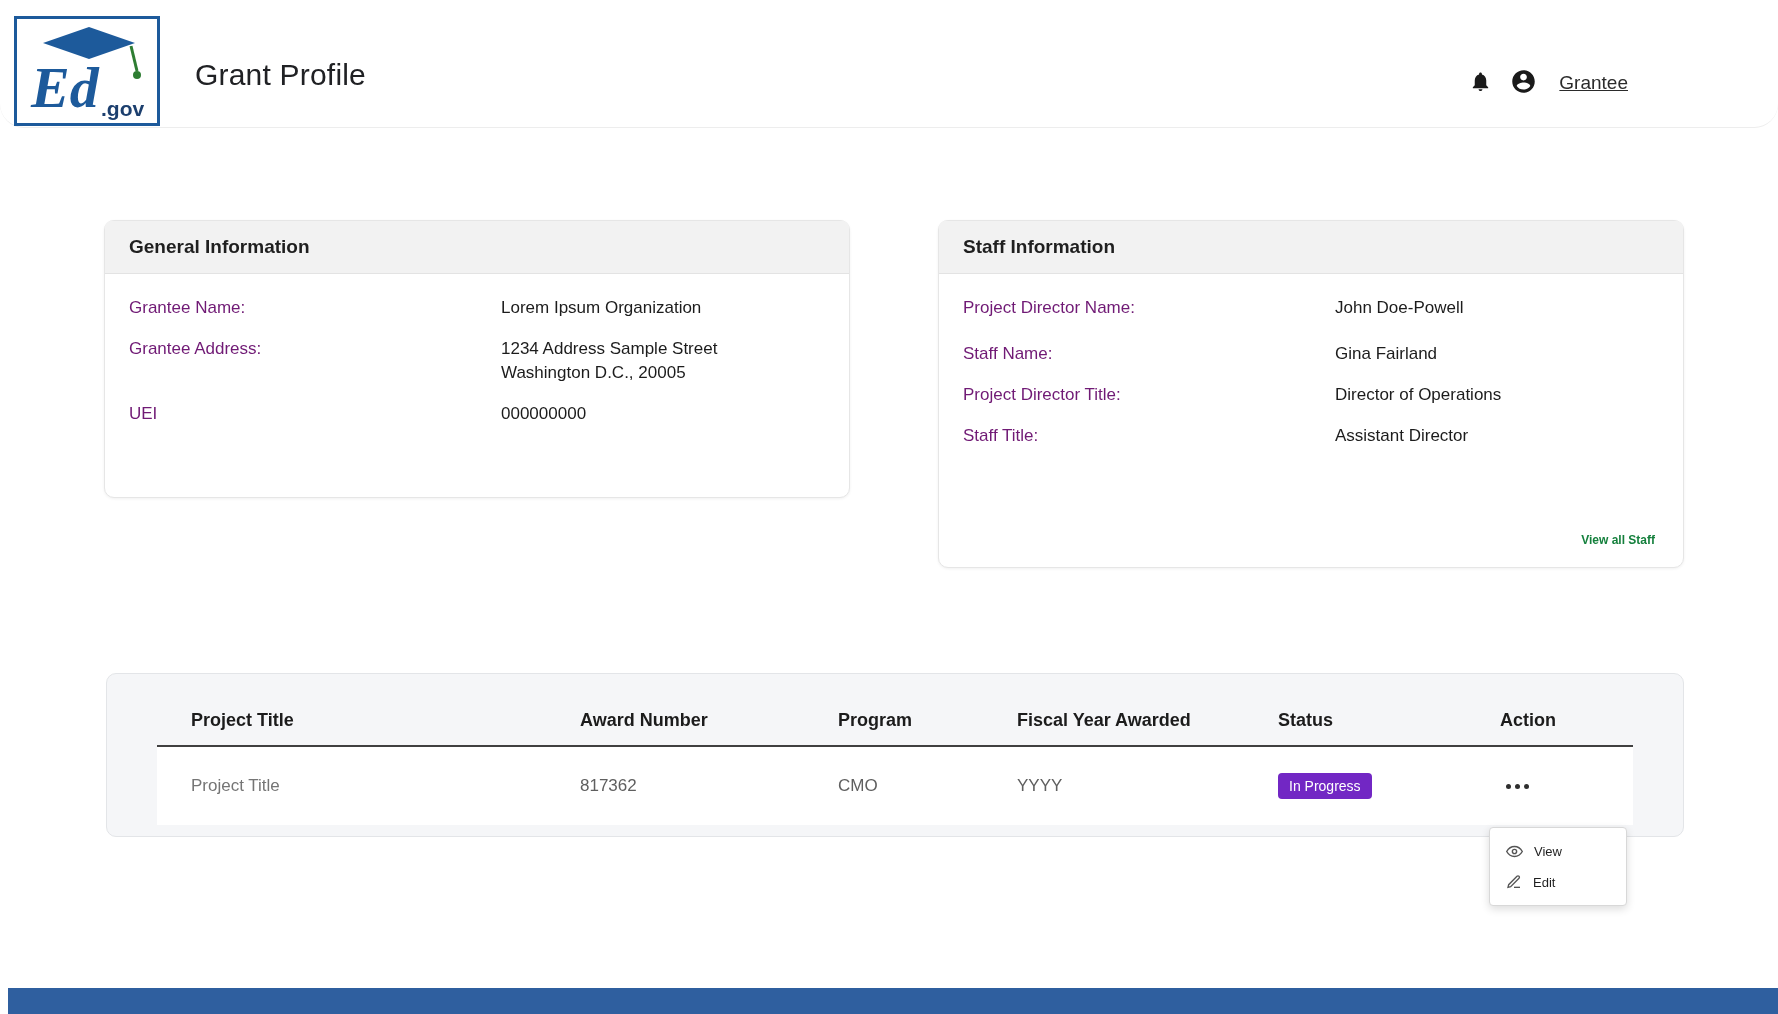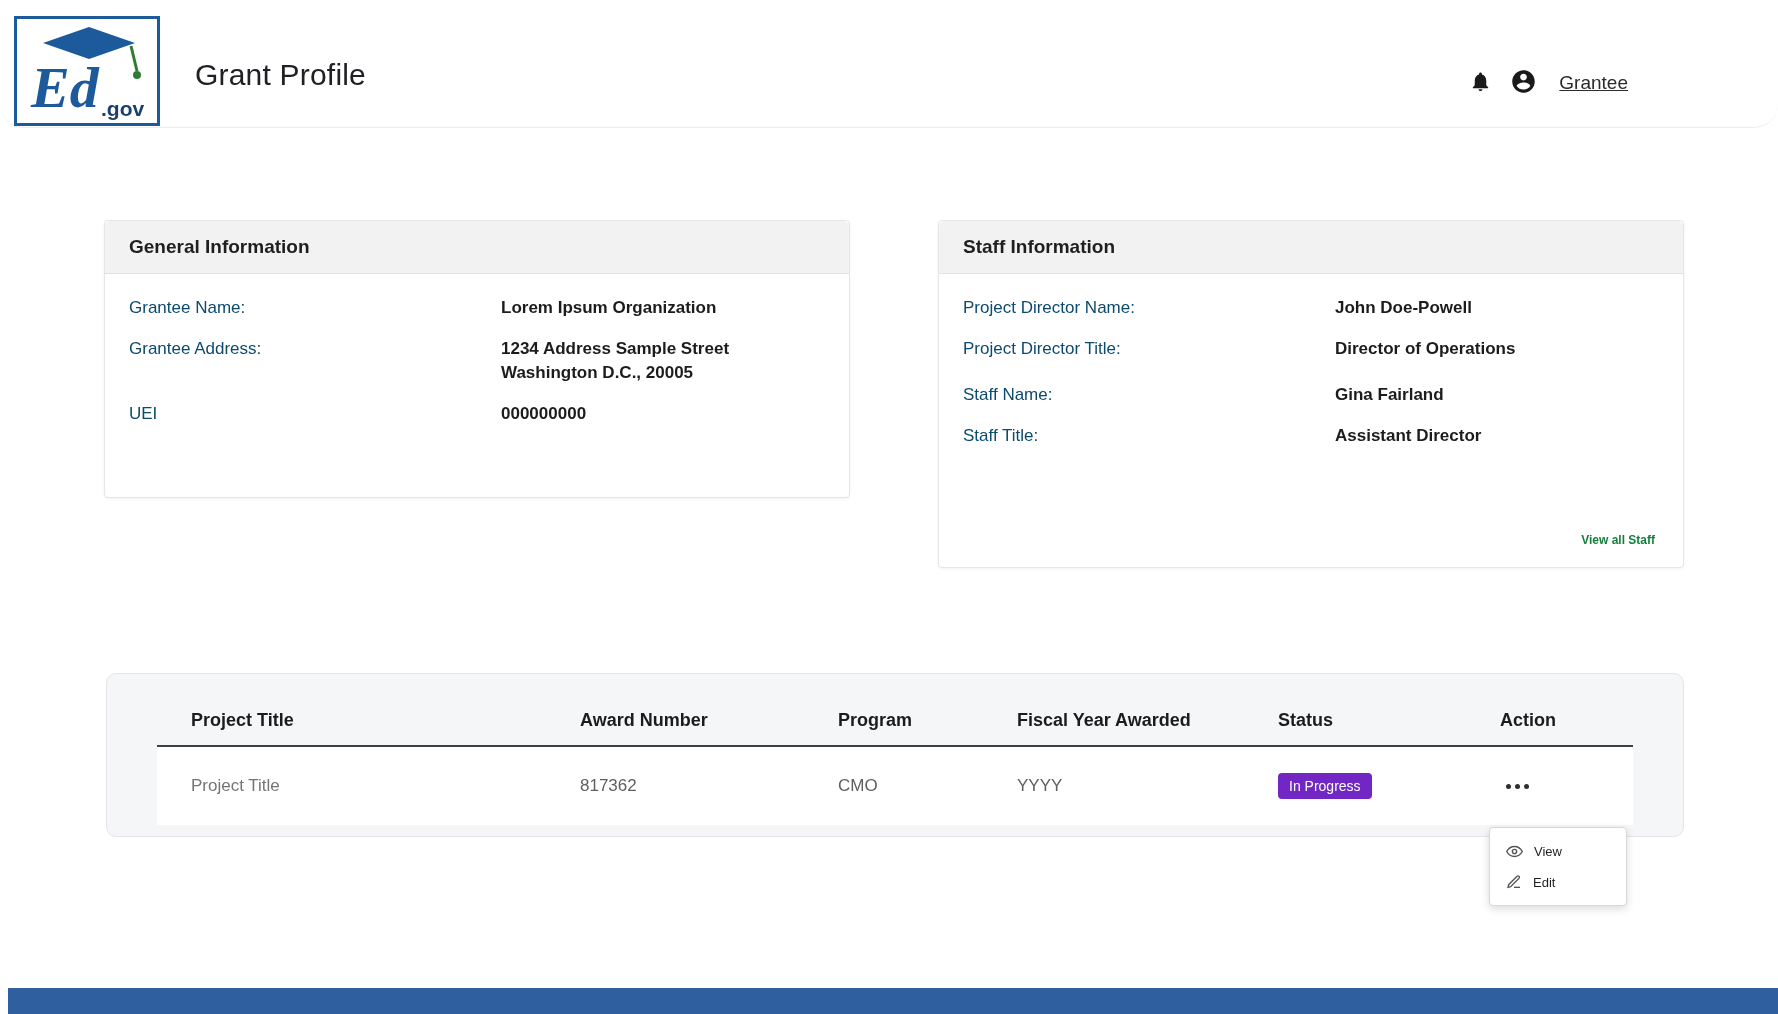--- a/index.html
+++ b/index.html
@@ -33,35 +33,35 @@
   .header-right {
     position:absolute; right:150px; top:66px;
     display:flex; align-items:center; gap:14px;
   }
   .icon-btn { background:none; border:none; cursor:pointer; padding:2px; display:flex; align-items:center; }
   .user-label { font-size:19px; color:#2b2b2b; margin-left:6px;text-decoration:underline; }
 
   
   .card {
     position:absolute; background:#fff;
-    border:1px solid #e6e6e6; border-radius:4px;
+    border:1px solid #e6e6e6; border-radius:10px;
     box-shadow:0 1px 3px rgba(0,0,0,.06);
   }
   .card-general { left:104px; top:220px; width:746px; height:278px; }
   .card-staff   { left:938px; top:220px; width:746px; height:348px; }
   .card-header {
     background:#f2f2f2; border-bottom:1px solid #e3e3e3;
     border-radius:6px 6px 0 0;
     padding:15px 24px; font-size:19px; font-weight:bold; color:#1f1f1f;
   }
   .card-body { padding:22px 24px 0 24px; }
   .field-row { display:flex; line-height:24px; margin-bottom:17px; }
   .field-row.gap-above { margin-top:22px; }
-  .f-label { width:372px; flex:0 0 372px; font-size:17px; color:#0c4a6e; }
-  .f-value { font-size:17px; font-weight:bold; color:#1c1c1c; }
+  .f-label { width:372px; flex:0 0 372px; font-size:17px; color:#701a75; }
+  .f-value { font-size:17px; font-weight:normal; color:#1c1c1c; }
   .view-all-link {
     position:absolute; right:28px; bottom:20px;
     font-size:12px; font-weight:bold; color:#15803d; cursor:pointer;
   }
 
   
   .table-card {
     position:absolute; left:106px; top:673px; width:1578px; height:164px;
     background:#f5f6f8; border:1px solid #e3e5e8; border-radius:10px;
   }
@@ -166,27 +166,27 @@
   </div>
 </section>
 
 <section class="card card-staff">
   <div class="card-header">Staff Information</div>
   <div class="card-body">
     <div class="field-row">
       <span class="f-label">Project Director Name:</span>
       <span class="f-value">John Doe-Powell</span>
     </div>
-    <div class="field-row">
-      <span class="f-label">Project Director Title:</span>
-      <span class="f-value">Director of Operations</span>
-    </div>
     <div class="field-row gap-above">
       <span class="f-label">Staff Name:</span>
       <span class="f-value">Gina Fairland</span>
+    </div>
+    <div class="field-row">
+      <span class="f-label">Project Director Title:</span>
+      <span class="f-value">Director of Operations</span>
     </div>
     <div class="field-row">
       <span class="f-label">Staff Title:</span>
       <span class="f-value">Assistant Director</span>
     </div>
   </div>
   <div class="view-all-link">View all Staff</div>
 </section>
 
 <section class="table-card">

